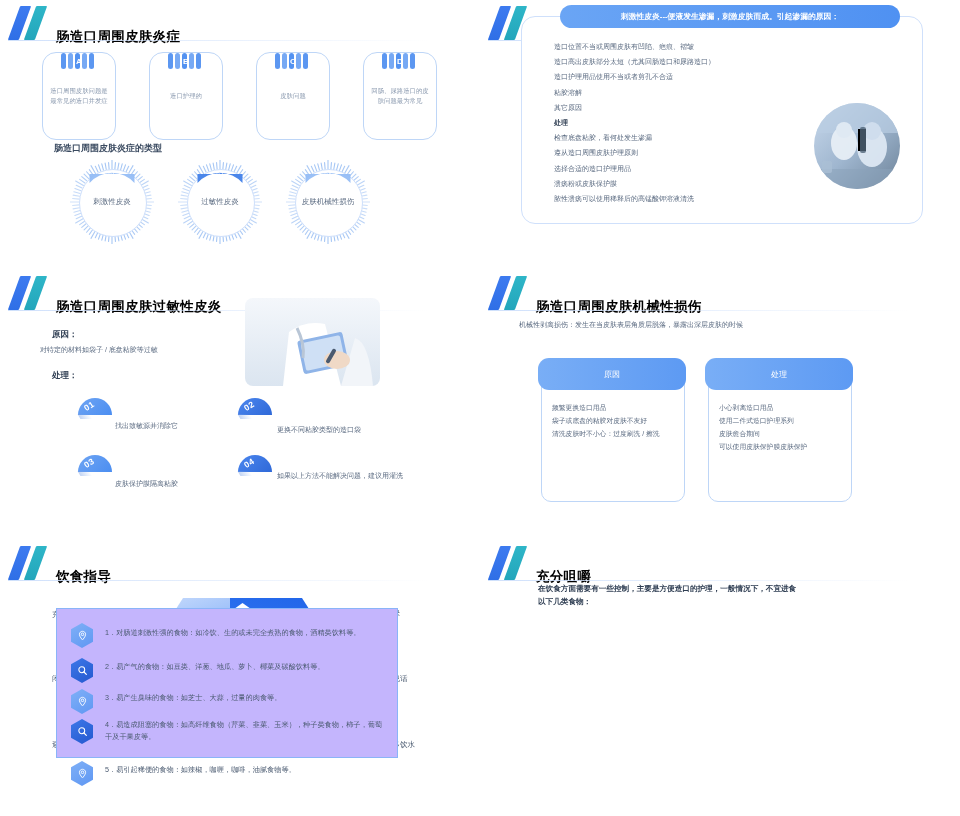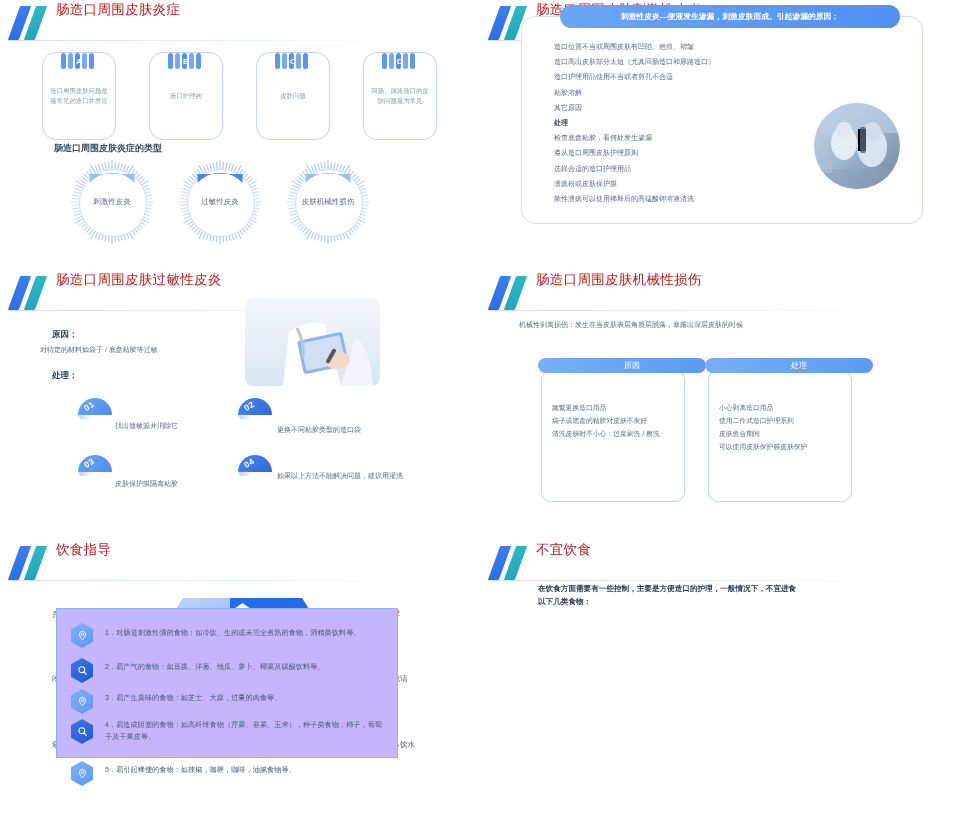--- a/index.html
+++ b/index.html
@@ -17,21 +17,21 @@
   .s-ml{left:0;top:270px;width:480px;height:270px;}
   .s-mr{left:480px;top:270px;width:480px;height:270px;}
   .s-bl{left:0;top:540px;width:480px;height:276px;}
   .s-br{left:480px;top:540px;width:480px;height:276px;}
 
   
   .hdr{position:absolute;left:0;top:0;height:46px;width:100%;}
   .slash{position:absolute;top:6px;width:11px;height:34px;transform:skewX(-20deg);border-radius:1px;}
   .slash.a{left:14px;background:linear-gradient(180deg,#3d7bf0,#2f6fe6);}
   .slash.b{left:30px;background:linear-gradient(180deg,#2fb6c8,#23a6bb);}
-  .hdr-title{position:absolute;left:56px;top:1px;font-size:13.5px;font-weight:normal;color:#b91c1c;letter-spacing:.3px;white-space:nowrap;}
+  .hdr-title{position:absolute;left:56px;top:28px;font-size:13.5px;font-weight:bold;color:#000000;letter-spacing:.3px;white-space:nowrap;}
   .hdr-line{position:absolute;left:8px;top:40px;width:420px;height:1px;background:linear-gradient(90deg,#cfe0fb,rgba(255,255,255,0));}
 
   
   .abcd{position:absolute;left:42px;top:44px;width:400px;height:95px;}
   .abcd-card{position:absolute;top:8px;width:72px;height:86px;border:1px solid #bed6f7;border-radius:14px;background:#fff;}
   .abcd-card .txt{position:absolute;left:5px;right:5px;top:50%;transform:translateY(-50%);
      font-size:6.4px;line-height:10px;color:#8c9bb0;text-align:center;}
   .abcd-badge{position:absolute;top:0px;left:50%;transform:translateX(-50%);width:40px;height:16px;}
   .abcd-badge .bar{position:absolute;top:0;width:5px;height:16px;border-radius:3px;background:#4a8cf0;}
   .abcd-badge .bar:nth-child(1){left:2px;opacity:.9;}
@@ -76,22 +76,22 @@
   .pie .wedge.dark{background:linear-gradient(135deg,#4b86ee,#2f69d8);}
   .pie .tail{position:absolute;left:1px;top:16px;width:12px;height:5px;
      background:linear-gradient(90deg,rgba(120,160,230,.45),rgba(120,160,230,0));transform:skewX(30deg);}
   .pie .n{position:absolute;left:6px;top:3px;font-size:8.5px;font-weight:bold;color:#fff;
      transform:rotate(-32deg);letter-spacing:.4px;}
   .pie-txt{position:absolute;font-size:7px;color:#5a6a80;line-height:11px;}
 
   
   .m4-sub{position:absolute;left:39px;top:50px;font-size:7px;color:#5a6a80;}
   .tbl{position:absolute;top:88px;width:148px;height:142px;}
-  .tbl .head{position:absolute;left:0;top:0;width:148px;height:15px;border-radius:11px;
-     background:linear-gradient(90deg,#79aef6,#5d9af3);display:flex;align-items:center;justify-content:center;z-index:2;padding-left:20px;}
+  .tbl .head{position:absolute;left:0;top:0;width:148px;height:32px;border-radius:11px;
+     background:linear-gradient(90deg,#79aef6,#5d9af3);display:flex;align-items:center;justify-content:center;z-index:2;}
   .tbl .head span{font-size:8px;color:#fff;}
   .tbl .body{position:absolute;left:3px;top:12px;width:142px;height:130px;border:1px solid #bed6f7;
      border-radius:10px;background:#fff;}
   .tbl ul{margin:0;padding:30px 0 0 10px;}
   .tbl li{list-style:none;font-size:6.8px;color:#5a6a80;line-height:13px;white-space:nowrap;}
 
   
   .hexwrap{position:absolute;left:135px;top:598px;width:215px;height:150px;}
   .hexhalf{position:absolute;top:0;width:120px;height:150px;}
   .hexhalf.l{left:0;clip-path:polygon(40% 0,100% 0,100% 100%,40% 100%,0 50%);
@@ -607,21 +607,21 @@
   <div class="hextxt" style="left:355px;top:608px;">避免进食过快</div>
   <div class="hextxt" style="left:52px;top:674px;">闭上口咀嚼食物</div>
   <div class="hextxt" style="left:355px;top:674px;">避免进食时说话</div>
   <div class="hextxt" style="left:52px;top:740px;">避免一次进食太多食物</div>
   <div class="hextxt" style="left:355px;top:740px;">定时进食，多饮水</div>
 
   <section class="slide s-br">
     <div class="hdr">
       <div class="slash a"></div>
       <div class="slash b"></div>
-      <div class="hdr-title">不宜饮食</div>
+      <div class="hdr-title">充分咀嚼</div>
       <div class="hdr-line"></div>
     </div>
     <div class="b6-lead" id="b6-lead">
         <div>在饮食方面需要有一些控制，主要是方便造口的护理，一般情况下，不宜进食</div>
         <div>以下几类食物：</div>
       </div>
   </section>
 
   <div class="b6-box">
     <div id="b6-items">

